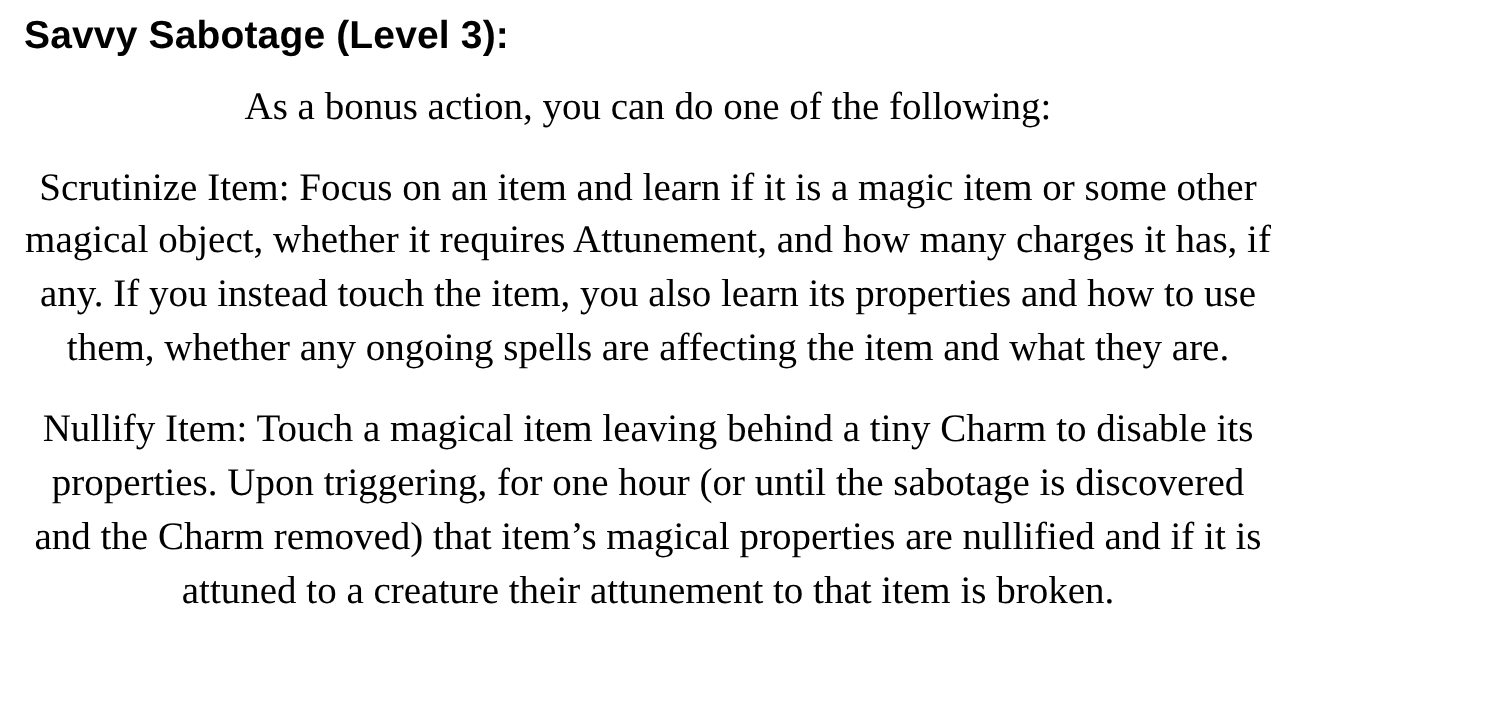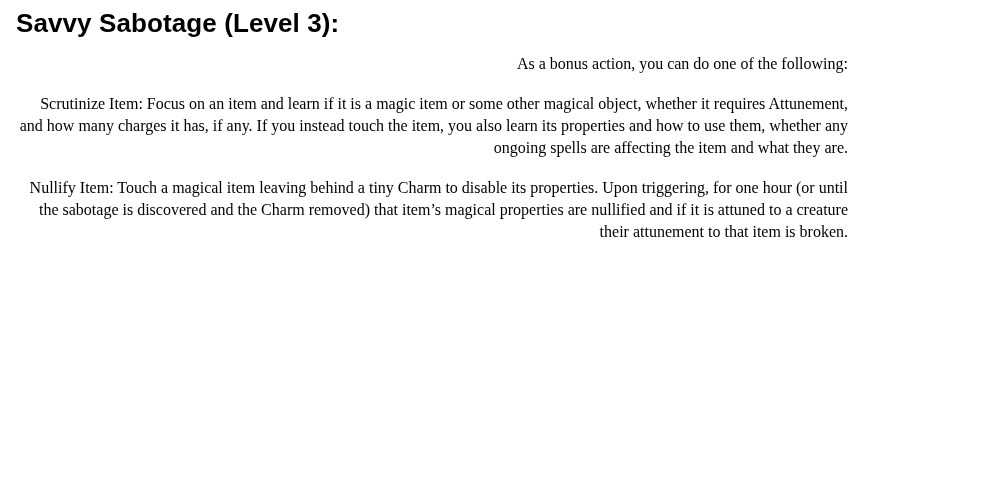--- a/index.html
+++ b/index.html
@@ -24,24 +24,24 @@
   .doc-title {
     font-family: "Liberation Sans", sans-serif;
     font-weight: bold;
     font-size: 26px;
     line-height: 1.18;
     margin: 0 0 14px 0;
     letter-spacing: 0.1px;
   }
   .para {
     font-family: "Liberation Serif", serif;
-    font-size: 16px;
+    font-size: 26px;
     line-height: 1.38;
     margin: 0 0 18px 0;
-    text-align: right;
+    text-align: center;
   }
   .para:last-child {
     margin-bottom: 0;
   }
   .lead-in {
     text-decoration: none;
     margin-top: 40px;
   }
   .spellcheck {
     text-decoration-style: dotted;

